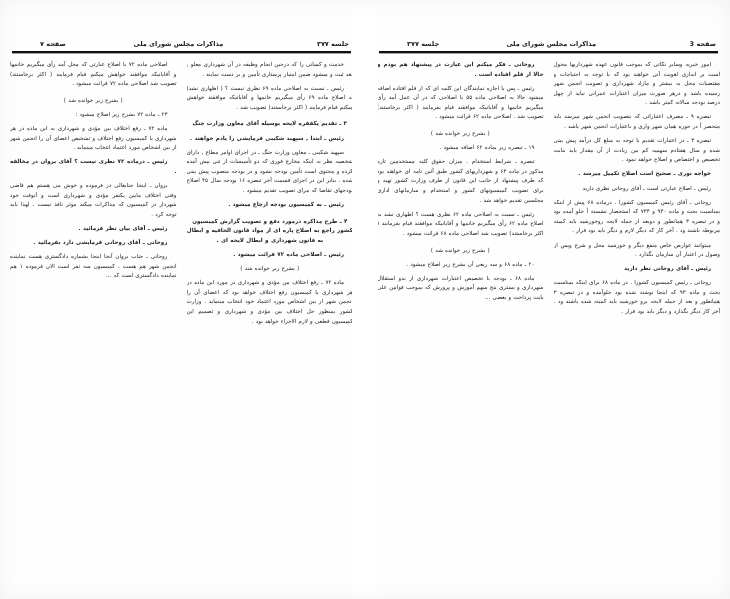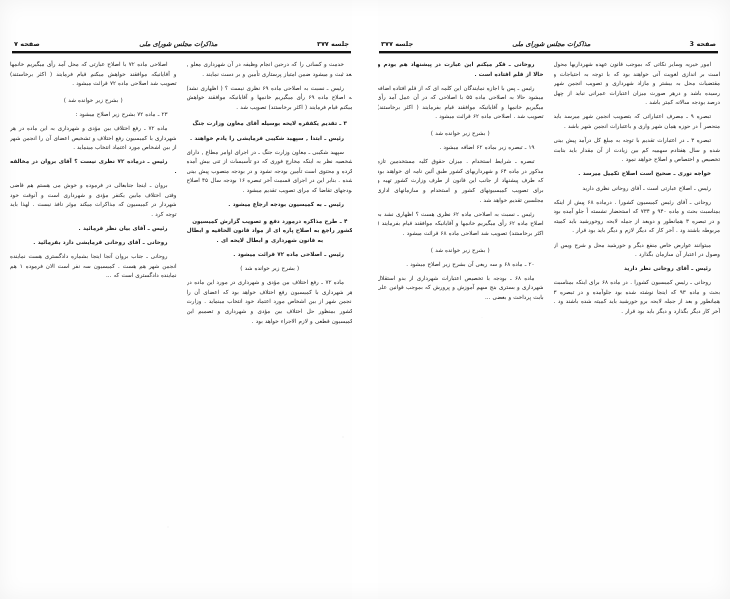--- a/index.html
+++ b/index.html
@@ -27,22 +27,22 @@
     background:#ffffff;z-index:4;
   }
   
   .running-head{
     position:relative;height:22px;
     display:flex;align-items:flex-end;justify-content:space-between;
     font-size:6.5px;font-weight:bold;letter-spacing:.2px;
     color:#1a1a1a;
     padding:0 4px 2px 4px;
   }
-  .running-head .rh-center{flex:1;text-align:center;font-style:italic;}
-  .running-head .rh-side{white-space:nowrap;}
+  .running-head .rh-center{flex:1;text-align:center;}
+  .running-head .rh-side{white-space:nowrap;margin-left:26px;}
   .head-rule{
     height:2px;background:#111;margin:1px 2px 0 2px;
     box-shadow:0 1px 0 rgba(0,0,0,.35);
   }
   
   .cols{
     display:flex;flex-direction:row;gap:10px;
     margin-top:7px;height:540px;overflow:hidden;
   }
   .col{width:168px;overflow:hidden;}

